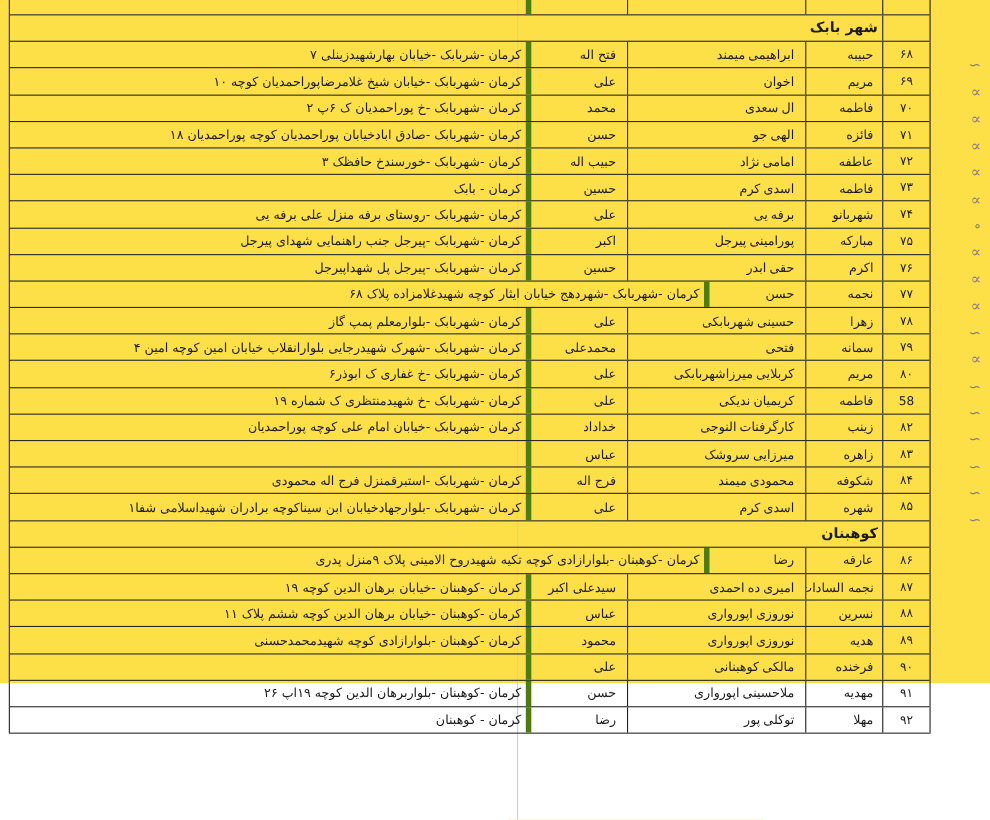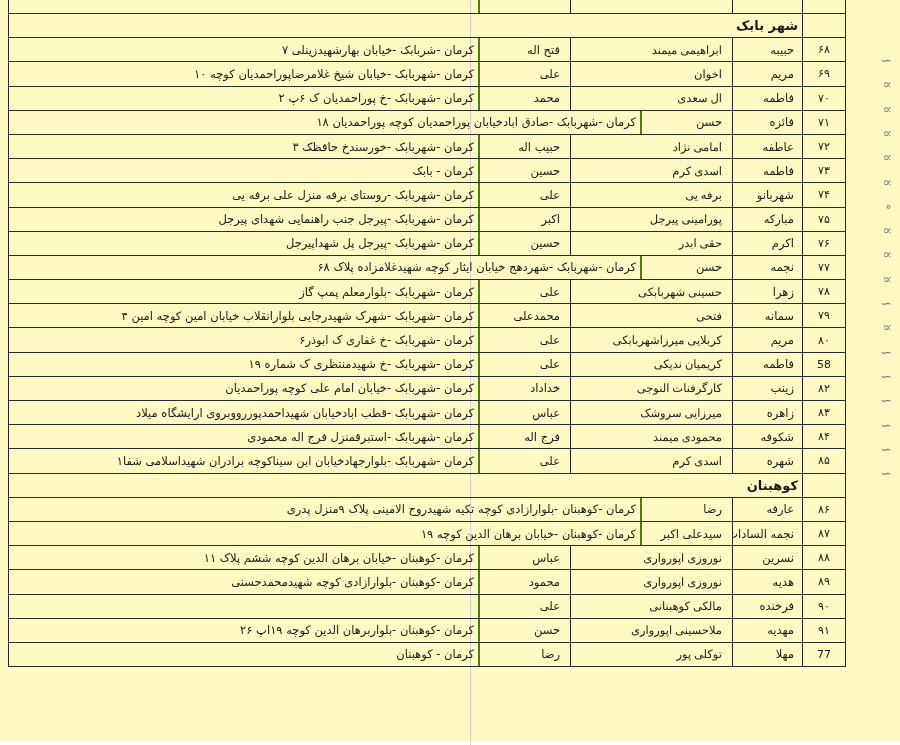--- a/index.html
+++ b/index.html
@@ -1,26 +1,26 @@
 <!DOCTYPE html>
 <html><head>
 <meta charset="utf-8">
 <style>
   html, body { margin:0; padding:0; background:#ffffff; }
   body { width:900px; height:745px; overflow:hidden; position:relative;
          font-family:"DejaVu Sans", sans-serif; color:#1a1a1a; }
-  .page { position:absolute; left:0; top:0; width:900px; height:742px; background:#fef9c3; }
+  .page { position:absolute; left:0; top:0; width:900px; height:621px; background:#fde047; }
   .tbl { position:absolute; left:8px; top:0; width:836px; border-left:1px solid #222; border-right:1px solid #222; }
   .row { position:relative; height:23.2px; border-bottom:1.3px solid #2a2a2a; direction:rtl; display:flex; }
   .row.first { border-top:none; height:13px; }
   .cell { height:100%; box-sizing:border-box; display:flex; align-items:center; font-size:11.5px; white-space:nowrap; overflow:hidden; }
   .c-num { width:43px; border-left:1px solid #222; justify-content:center; font-size:11px; }
   .c-first { width:70px; border-left:1px solid #222; padding-right:8px; }
   .c-last { width:162px; border-left:1px solid #222; padding-right:10px;font-family:Liberation Serif, serif; }
-  .c-father { width:92px; border-left:2px solid #4d7c0f; padding-right:10px;text-align:right; }
+  .c-father { width:92px; border-left:5px solid #4d7c0f; padding-right:10px;text-align:right; }
   .c-addr { flex:1; padding-right:4px; }
   .row.section .c-sec { flex:1; padding-right:4px; font-weight:bold; font-size:13px; }
   .row.section .c-num { border-left:1px solid #222; }
   .margin-marks { position:absolute; right:0; top:0; width:52px; height:745px; }
   .mark { position:absolute; right:8px; font-size:14px; color:#8c7a88; font-family:"DejaVu Serif", serif; }
   .scan-line { position:absolute; left:470px; top:0; width:1px; height:745px; background:#cfcfcf; }
 </style>
 </head>
 <body>
 
@@ -55,20 +55,21 @@
       <div class="row">
         <div class="cell c-num">۷۰</div>
         <div class="cell c-first">فاطمه</div>
         <div class="cell c-last">ال سعدی</div>
         <div class="cell c-father">محمد</div>
         <div class="cell c-addr">کرمان -شهربابک -خ پوراحمدیان ک ۶پ ۲</div>
       </div>
       <div class="row">
         <div class="cell c-num">۷۱</div>
         <div class="cell c-first">فائزه</div>
+        <div class="cell c-last">الهی جو</div>
         <div class="cell c-father">حسن</div>
         <div class="cell c-addr">کرمان -شهربابک -صادق ابادخیابان پوراحمدیان کوچه پوراحمدیان ۱۸</div>
       </div>
       <div class="row">
         <div class="cell c-num">۷۲</div>
         <div class="cell c-first">عاطفه</div>
         <div class="cell c-last">امامی نژاد</div>
         <div class="cell c-father">حبیب اله</div>
         <div class="cell c-addr">کرمان -شهربابک -خورسندخ حافظک ۳</div>
       </div>
@@ -139,21 +140,20 @@
         <div class="cell c-first">زینب</div>
         <div class="cell c-last">کارگرفنات النوجی</div>
         <div class="cell c-father">خداداد</div>
         <div class="cell c-addr">کرمان -شهربابک -خیابان امام علی کوچه پوراحمدیان</div>
       </div>
       <div class="row">
         <div class="cell c-num">۸۳</div>
         <div class="cell c-first">زاهره</div>
         <div class="cell c-last">میرزایی سروشک</div>
         <div class="cell c-father">عباس</div>
-        <div class="cell c-addr">کرمان -شهربابک -قطب ابادخیابان شهیداحمدپوررووبروی ارایشگاه میلاد</div>
       </div>
       <div class="row">
         <div class="cell c-num">۸۴</div>
         <div class="cell c-first">شکوفه</div>
         <div class="cell c-last">محمودی میمند</div>
         <div class="cell c-father">فرج اله</div>
         <div class="cell c-addr">کرمان -شهربابک -استبرقمنزل فرج اله محمودی</div>
       </div>
       <div class="row">
         <div class="cell c-num">۸۵</div>
@@ -168,20 +168,21 @@
       </div>
       <div class="row">
         <div class="cell c-num">۸۶</div>
         <div class="cell c-first">عارفه</div>
         <div class="cell c-father">رضا</div>
         <div class="cell c-addr">کرمان -کوهبنان -بلوارازادی کوچه تکیه شهیدروح الامینی پلاک ۹منزل پدری</div>
       </div>
       <div class="row">
         <div class="cell c-num">۸۷</div>
         <div class="cell c-first">نجمه السادات</div>
+        <div class="cell c-last">امیری ده احمدی</div>
         <div class="cell c-father">سیدعلی اکبر</div>
         <div class="cell c-addr">کرمان -کوهبنان -خیابان برهان الدین کوچه ۱۹</div>
       </div>
       <div class="row">
         <div class="cell c-num">۸۸</div>
         <div class="cell c-first">نسرین</div>
         <div class="cell c-last">نوروزی اپورواری</div>
         <div class="cell c-father">عباس</div>
         <div class="cell c-addr">کرمان -کوهبنان -خیابان برهان الدین کوچه ششم پلاک ۱۱</div>
       </div>
@@ -199,21 +200,21 @@
         <div class="cell c-father">علی</div>
       </div>
       <div class="row">
         <div class="cell c-num">۹۱</div>
         <div class="cell c-first">مهدیه</div>
         <div class="cell c-last">ملاحسینی اپورواری</div>
         <div class="cell c-father">حسن</div>
         <div class="cell c-addr">کرمان -کوهبنان -بلواربرهان الدین کوچه ۱۹اپ ۲۶</div>
       </div>
       <div class="row">
-        <div class="cell c-num">77</div>
+        <div class="cell c-num">۹۲</div>
         <div class="cell c-first">مهلا</div>
         <div class="cell c-last">توکلی پور</div>
         <div class="cell c-father">رضا</div>
         <div class="cell c-addr">کرمان - کوهبنان</div>
       </div>
     </div>
   <div class="margin-marks" id="marks">
       <span class="mark" style="top: 52px;">∽</span>
       <span class="mark" style="top: 76.3px;">∝</span>
       <span class="mark" style="top: 100.6px;">∝</span>

